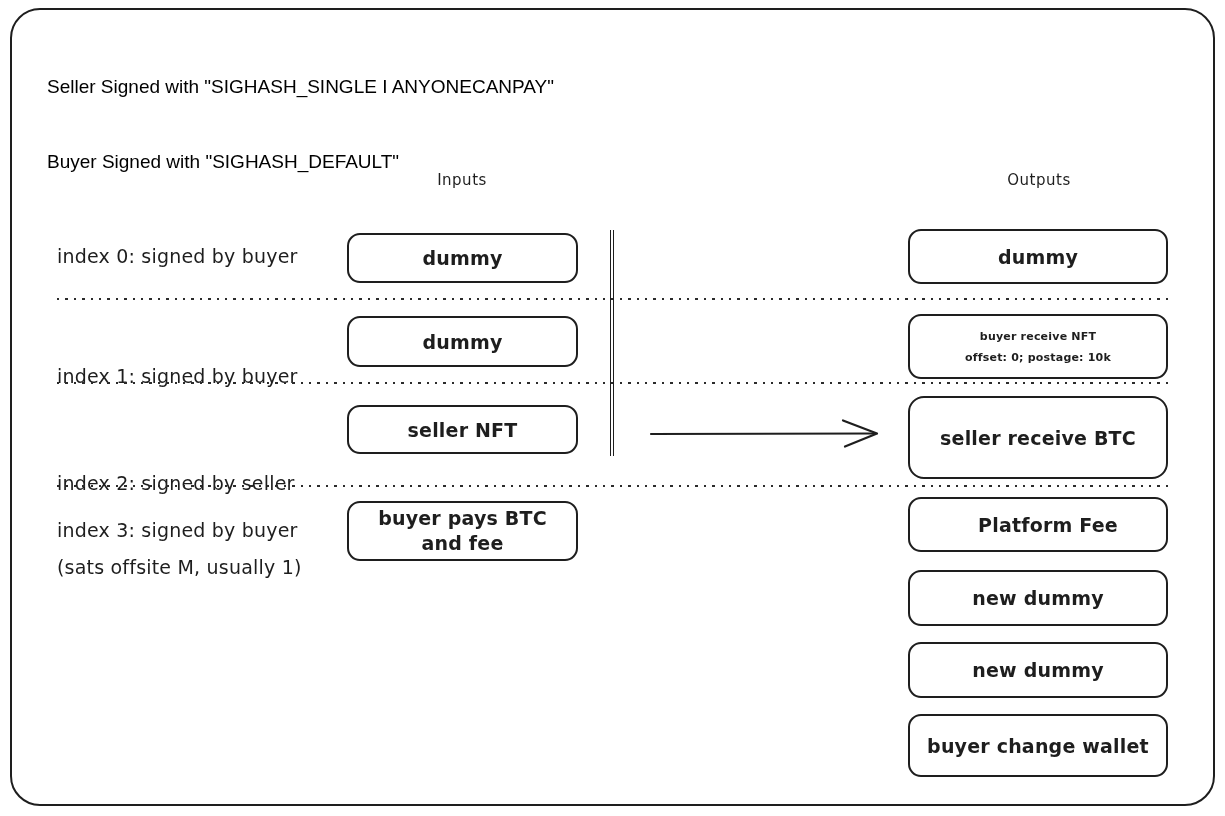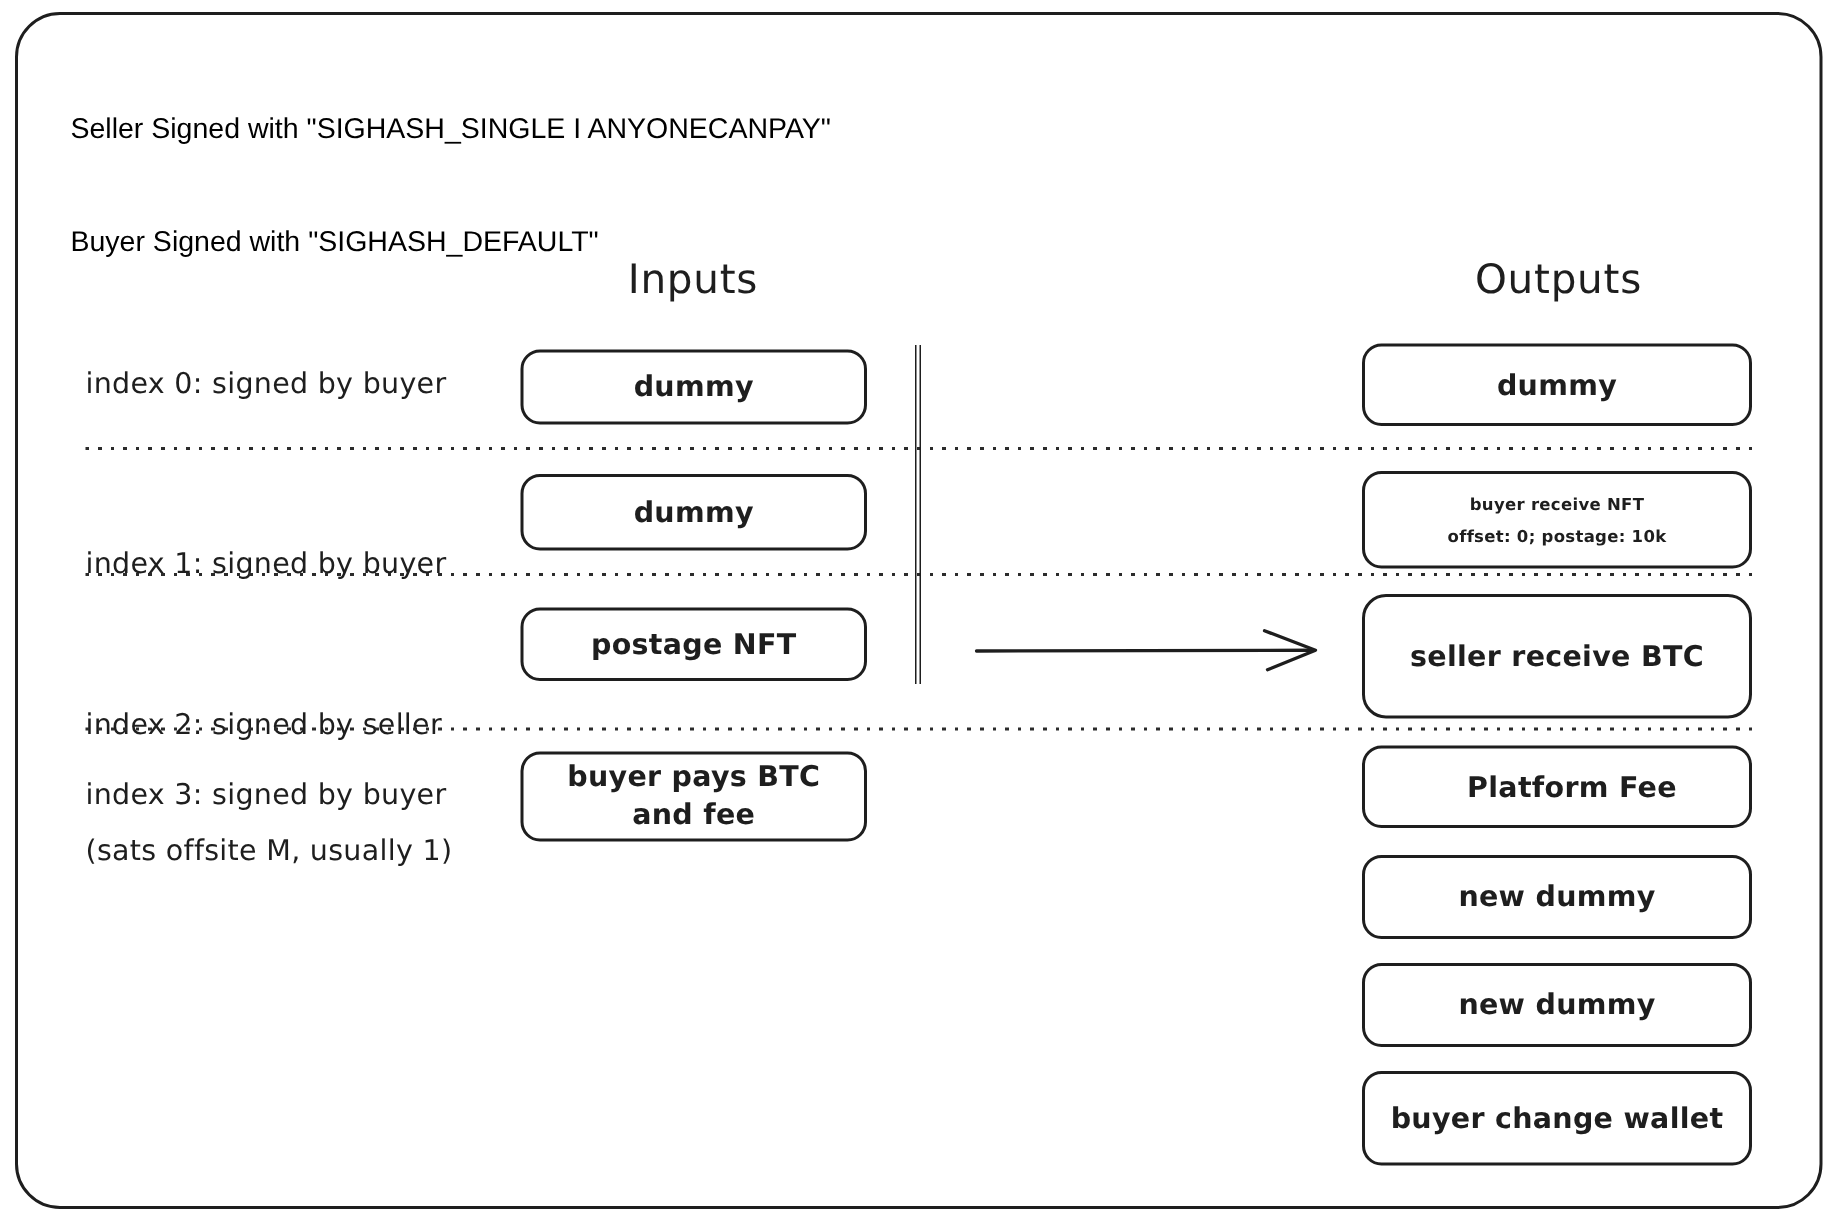--- a/index.html
+++ b/index.html
@@ -14,21 +14,21 @@
   }
 
   .title {
     position: absolute; left: 47px; top: 24px;
     font-family: "Liberation Sans", sans-serif;
     font-size: 19px; line-height: 25px; color: #000000; white-space: pre;
   }
 
   .col-header {
     position: absolute; width: 220px; text-align: center;
-    font-size: 27px; font-weight: 500; letter-spacing: 0.5px;
+    font-size: 15px; font-weight: 500; letter-spacing: 0.5px;
   }
   .col-header.inputs  { left: 352px; top: 171px; }
   .col-header.outputs { left: 929px; top: 171px; }
 
   .row-label {
     position: absolute; left: 57px; font-size: 19px; line-height: 28px;
     letter-spacing: 0.2px; white-space: pre;
   }
   .row-label.l0 { top: 242px; }
   .row-label.l1 { top: 326px; margin-top: 36px; }
@@ -99,21 +99,21 @@
   </div>
   <div class="row-label l3">index 3: signed by buyer</div>
 
   <div class="node in i0">
     <span>dummy</span>
   </div>
   <div class="node in i1">
     <span>dummy</span>
   </div>
   <div class="node in i2">
-    <span>postage NFT</span>
+    <span>seller NFT</span>
   </div>
   <div class="node in i3">
     <span>buyer pays BTC and fee</span>
   </div>
 
   <div class="node out o0">
     <span>dummy</span>
   </div>
   <div class="node out o1">
     <span>

